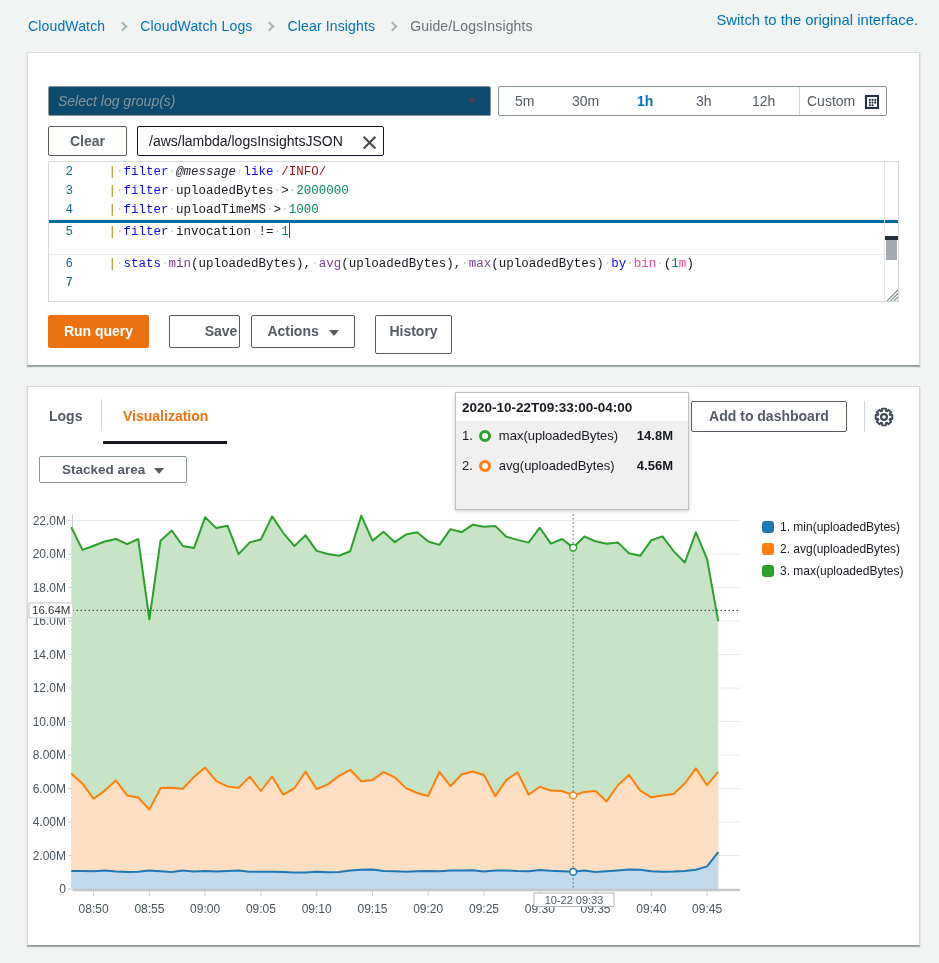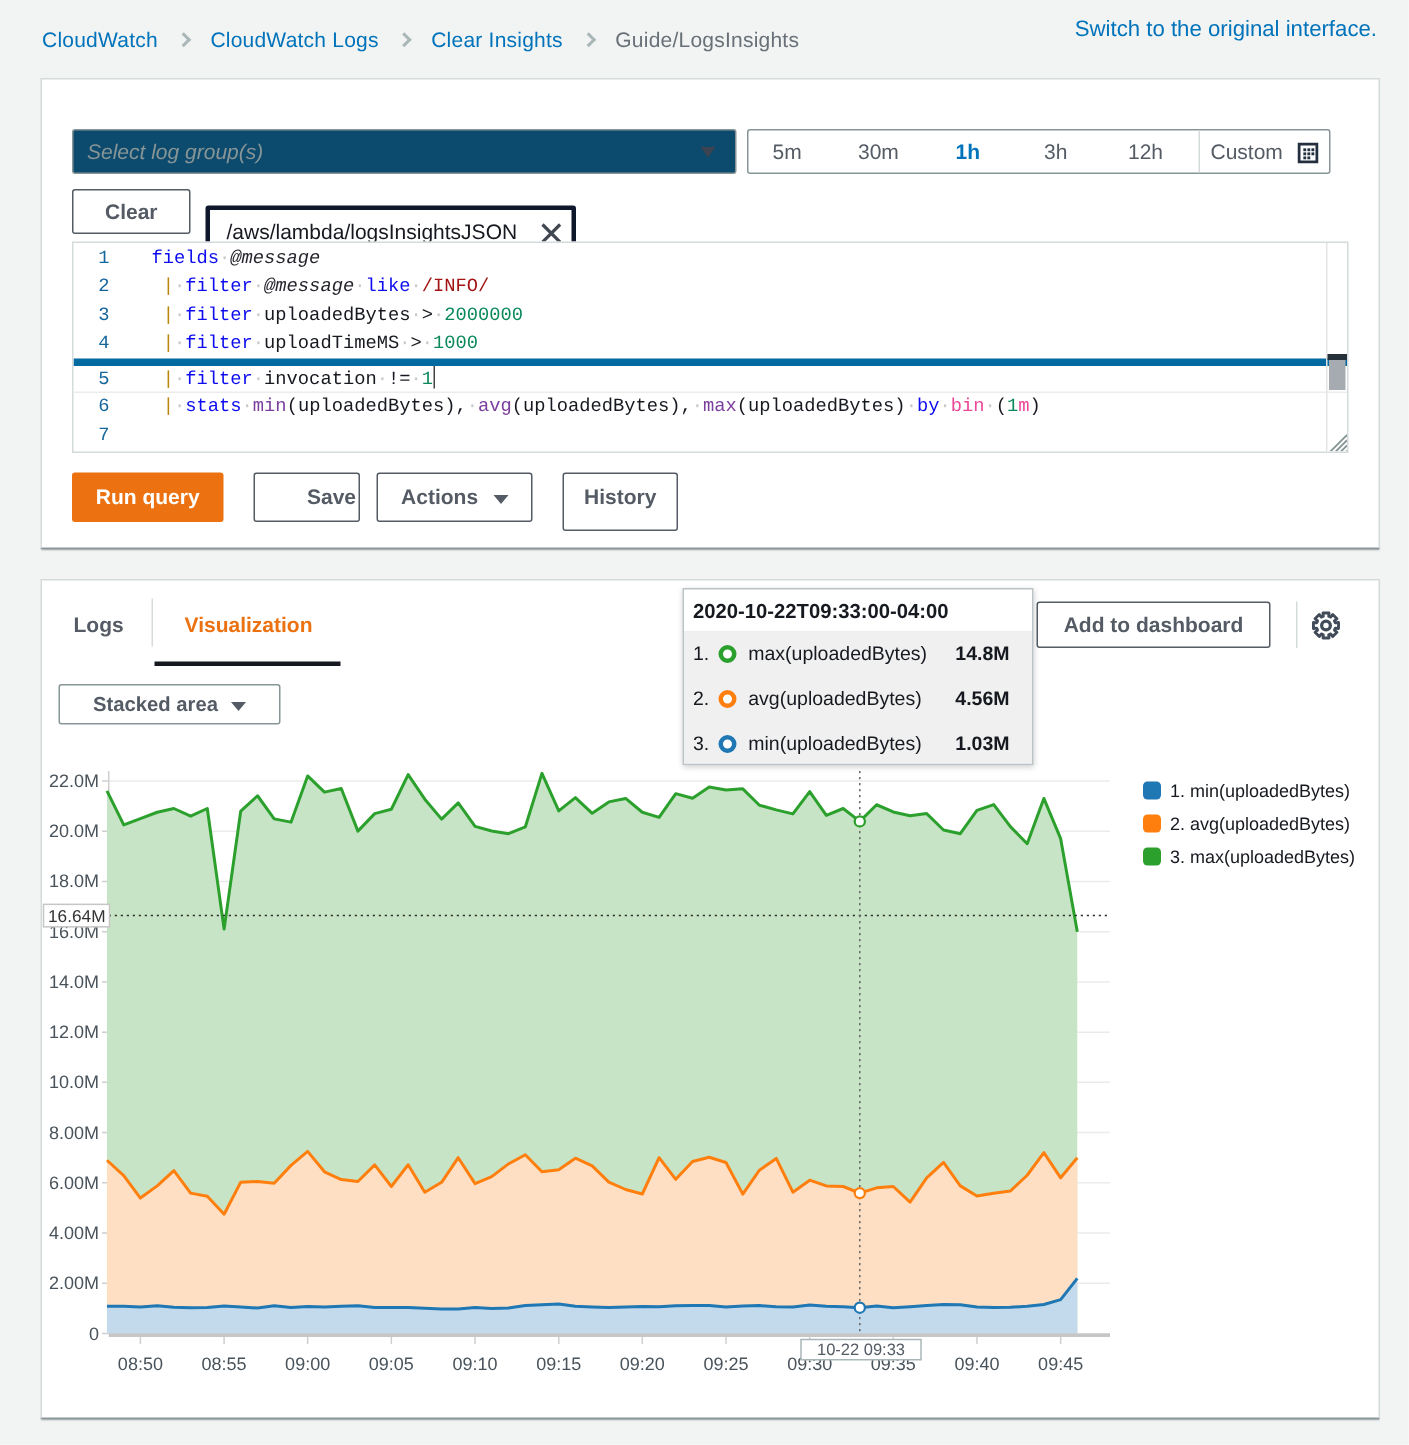--- a/index.html
+++ b/index.html
@@ -41,30 +41,29 @@
       <rect x="9.3" y="3.9" width="1.9" height="1.9" fill="#232f3e"></rect>
       <rect x="3.9" y="6.6" width="1.9" height="1.9" fill="#232f3e"></rect>
       <rect x="6.6" y="6.6" width="1.9" height="1.9" fill="#232f3e"></rect>
       <rect x="9.3" y="6.6" width="1.9" height="1.9" fill="#232f3e"></rect>
       <rect x="3.9" y="9.3" width="1.9" height="1.9" fill="#232f3e"></rect>
       <rect x="6.6" y="9.3" width="1.9" height="1.9" fill="#232f3e"></rect>
     </svg>
 </div>
 
 <div class="btn" style="left:48px; top:126px; width:79px; height:30px; line-height:28px;">Clear</div>
-<div class="abs" style="left:137px; top:126px; width:247px; height:30px; border:3px solid #0f172a; border-radius:2px; background:#fff;margin-top:11px;">
+<div class="abs" style="left:137px; top:126px; width:247px; height:30px; border:1px solid #0f172a; border-radius:2px; background:#fff;">
   <span style="position:absolute; left:11px; top:6px; font-size:14px; color:#16191f;">/aws/lambda/logsInsightsJSON</span>
   <svg style="position:absolute; right:6px; top:7px;" width="16" height="16" viewBox="0 0 15 15">
       <path d="M2.5 2.5 L13.5 13.5 M13.5 2.5 L2.5 13.5" stroke="#414750" stroke-width="2" fill="none"></path>
     </svg>
 </div>
 
 <div class="abs" style="left:48px; top:161px; width:851px; height:141px; border:1px solid #d5dbdb; background:#fff; overflow:hidden;">
   <div style="position:absolute; left:0; top:1px; width:100%;">
-    <div class="erow"><span class="lnum">1</span><span class="ecode"><span class="k">fields</span><i>·</i><span class="v">@message</span></span></div>
     <div class="erow"><span class="lnum">2</span><span class="ecode">&nbsp;<span class="p">|</span><i>·</i><span class="k">filter</span><i>·</i><span class="v">@message</span><i>·</i><span class="k">like</span><i>·</i><span class="r">/INFO/</span></span></div>
     <div class="erow"><span class="lnum">3</span><span class="ecode">&nbsp;<span class="p">|</span><i>·</i><span class="k">filter</span><i>·</i>uploadedBytes<i>·</i>&gt;<i>·</i><span class="n">2000000</span></span></div>
     <div class="erow"><span class="lnum">4</span><span class="ecode">&nbsp;<span class="p">|</span><i>·</i><span class="k">filter</span><i>·</i>uploadTimeMS<i>·</i>&gt;<i>·</i><span class="n">1000</span></span></div>
     <div class="erow active"><span class="lnum">5</span><span class="ecode">&nbsp;<span class="p">|</span><i>·</i><span class="k">filter</span><i>·</i>invocation<i>·</i>!=<i>·</i><span class="n">1</span><span class="cursor"></span></span></div>
     <div class="erow"><span class="lnum">6</span><span class="ecode">&nbsp;<span class="p">|</span><i>·</i><span class="k">stats</span><i>·</i><span class="f">min</span>(uploadedBytes),<i>·</i><span class="f">avg</span>(uploadedBytes),<i>·</i><span class="f">max</span>(uploadedBytes)<i>·</i><span class="k">by</span><i>·</i><span class="b">bin</span><i>·</i>(<span class="n">1</span><span class="b">m</span>)</span></div>
     <div class="erow"><span class="lnum">7</span><span class="ecode"></span></div>
   </div>
   <div style="position:absolute; right:0; top:0; width:14px; height:100%; border-left:1px solid #e4e4e4;"></div>
   <div style="position:absolute; left:836px; top:74px; width:15px; height:4px; background:#26303b;"></div>
   <div style="position:absolute; left:837px; top:78px; width:11px; height:20px; background:#a5abb0;"></div>
@@ -72,21 +71,21 @@
     <g stroke="#879596" stroke-width="1.2">
     <line x1="13" y1="2" x2="2" y2="13"></line>
         <line x1="13" y1="5.5" x2="5.5" y2="13"></line>
         <line x1="13" y1="9" x2="9" y2="13"></line>
         <line x1="13" y1="12.5" x2="12.5" y2="13"></line>
     </g>
   </svg>
 </div>
 <style>
 .erow { height:19px; line-height:19px; font-family:"Liberation Mono",monospace; font-size:12.5px; white-space:pre; color:#16191f; position:relative; }
-.erow.active { border-top:5px solid #0369a1; border-bottom:1px solid #ececec; height:23px; line-height:17px; }
+.erow.active { border-top:3px solid #0369a1; border-bottom:1px solid #ececec; height:35px; line-height:17px; }
 .lnum { display:inline-block; width:24px; text-align:right; color:#16669e; margin-right:28px; }
 .ecode i { font-style:normal; color:#c8c8c8; }
 .k { color:#0c0cef; }
 .v { color:#26262e; font-style:italic; }
 .p { color:#b8860b; }
 .r { color:#a31515; }
 .n { color:#09885a; }
 .f { color:#7a3e9d; }
 .b { color:#ec4899; }
 .cursor { display:inline-block; width:1.5px; height:15px; background:#444; vertical-align:-3px; }
@@ -199,19 +198,18 @@
   <div style="height:22px;"><span class="lgm" style="background:#ff7f0e;"></span>2. avg(uploadedBytes)</div>
   <div style="height:22px;"><span class="lgm" style="background:#2ca02c;"></span>3. max(uploadedBytes)</div>
 </div>
 <style>.lgm { display:inline-block; width:12px; height:12px; border-radius:3px; margin-right:6px; vertical-align:-2px; }</style>
 
 <div class="abs" style="left:455px; top:392px; width:234px; height:118px; background:#fff; border:1px solid #bcc3c6; box-shadow:0 1px 4px rgba(0,0,0,.2); z-index:30;">
   <div style="padding:7px 8px 6px 6px; font-size:13.5px; font-weight:bold; color:#16191f; border-bottom:1px solid #d5dbdb;">2020-10-22T09:33:00-04:00</div>
   <div style="position:absolute; left:0; top:28px; right:0; bottom:0; background:#f0f0f0; font-size:13px; color:#16191f;">
     <div class="ttrow"><span>1.</span><span class="ring" style="border-color:#2ca02c;"></span><span class="ttname">max(uploadedBytes)</span><span class="ttval">14.8M</span></div>
     <div class="ttrow"><span>2.</span><span class="ring" style="border-color:#ff7f0e;"></span><span class="ttname">avg(uploadedBytes)</span><span class="ttval">4.56M</span></div>
-    <div class="ttrow"><span>3.</span><span class="ring" style="border-color:#1f77b4;"></span><span class="ttname">min(uploadedBytes)</span><span class="ttval">1.03M</span></div>
   </div>
 </div>
 <style>
 .ttrow { height:30px; line-height:30px; padding:0 15px 0 6px; position:relative; }
 .ring { display:inline-block; width:12px; height:12px; border:3px solid; border-radius:50%; background:#fff; margin:0 8px 0 6px; vertical-align:-2px; }
 .ttval { position:absolute; right:15px; font-weight:bold; }
 </style>
 </body></html>

